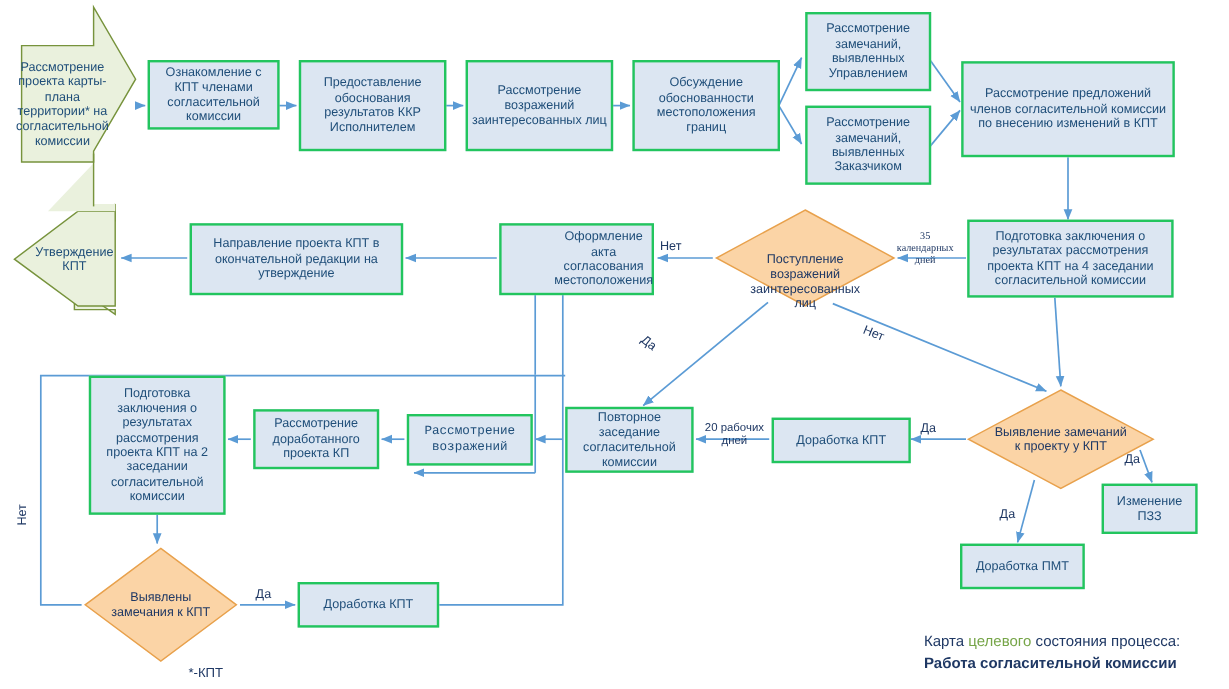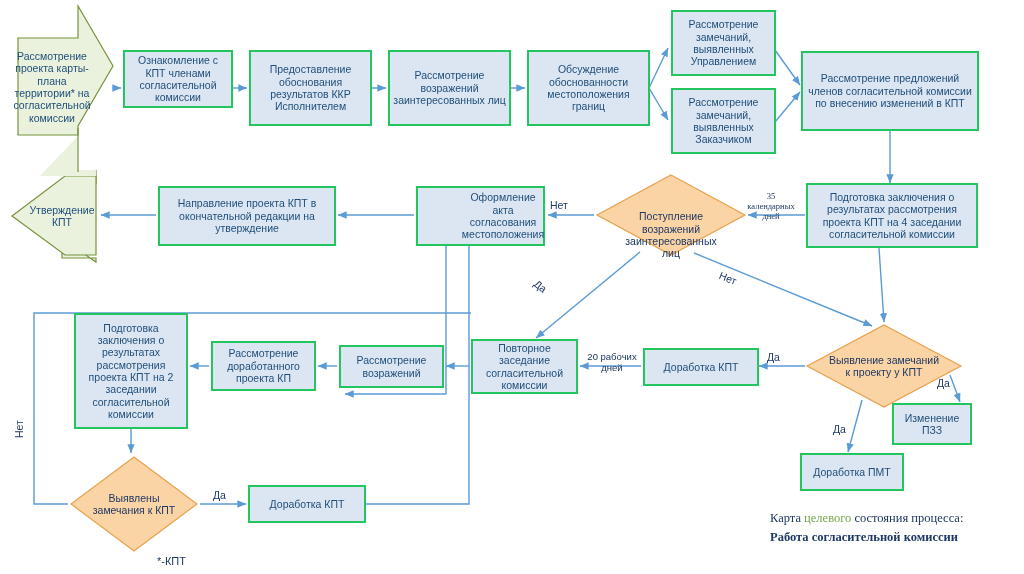--- a/index.html
+++ b/index.html
@@ -162,29 +162,29 @@
   <div class="node proc" style="left:806px;top:183px;width:172px;height:65px;">Подготовка заключения о результатах рассмотрения проекта КПТ на 4 заседании согласительной комиссии</div>
 
   <div class="node decision" style="left:614px;top:186px;width:114px;height:58px;margin-top:20px;">Поступление возражений заинтересованных лиц</div>
 
   <div class="node proc" style="left:416px;top:186px;width:129px;height:60px;padding-left:48px;">Оформление акта согласования местоположения</div>
 
   <div class="node proc" style="left:158px;top:186px;width:178px;height:60px;">Направление проекта КПТ в окончательной редакции на утверждение</div>
 
   <div class="node decision" style="left:822px;top:340px;width:124px;height:52px;">Выявление замечаний к проекту у КПТ</div>
 
-  <div class="node proc" style="left:892px;top:403px;width:80px;height:42px;">Изменение ПЗЗ</div>
+  <div class="node proc" style="left:918px;top:403px;width:80px;height:42px;">Изменение ПЗЗ</div>
 
   <div class="node proc" style="left:800px;top:453px;width:104px;height:38px;text-align:center;">Доработка ПМТ</div>
 
   <div class="node proc" style="left:643px;top:348px;width:116px;height:38px;">Доработка КПТ</div>
 
   <div class="node proc" style="left:471px;top:339px;width:107px;height:55px;">Повторное заседание согласительной комиссии</div>
 
-  <div class="node proc" style="left:339px;top:345px;width:105px;height:43px;">Рассмотрение возражений</div>
+  <div class="node proc" style="left:339px;top:345px;width:105px;height:43px;font-family:Liberation Mono, monospace;">Рассмотрение возражений</div>
 
   <div class="node proc" style="left:211px;top:341px;width:105px;height:50px;">Рассмотрение доработанного проекта КП</div>
 
   <div class="node proc" style="left:74px;top:313px;width:114px;height:116px;">Подготовка заключения о результатах рассмотрения проекта КПТ на 2 заседании согласительной комиссии</div>
 
   <div class="node decision" style="left:82px;top:484px;width:104px;height:40px;">Выявлены замечания к КПТ</div>
 
   <div class="node proc" style="left:248px;top:485px;width:118px;height:38px;">Доработка КПТ</div>
 
   <div class="edge-label" style="left:549px;top:199px;">Нет</div>
@@ -205,18 +205,18 @@
   <div class="edge-label plain" style="left:936px;top:377px;">Да</div>
 
   <div class="edge-label plain" style="left:832px;top:423px;">Да</div>
 
   <div class="edge-label plain rot" style="left:9px;top:423px;transform:rotate(-90deg);">Нет</div>
 
   <div class="edge-label plain" style="left:212px;top:489px;">Да</div>
 
   <div class="footnote" style="left:157px;top:555px;">*-КПТ</div>
 
-  <div class="caption" style="left:770px;top:509px;width:250px;font-family:Liberation Serif, serif;">
+  <div class="caption" style="left:770px;top:525px;width:250px;">
     <span>Карта </span><span class="accent">целевого</span><span> состояния процесса:</span><br>
     <span class="bold">Работа согласительной комиссии</span>
   </div>
 
 </div>
 
 </body></html>

